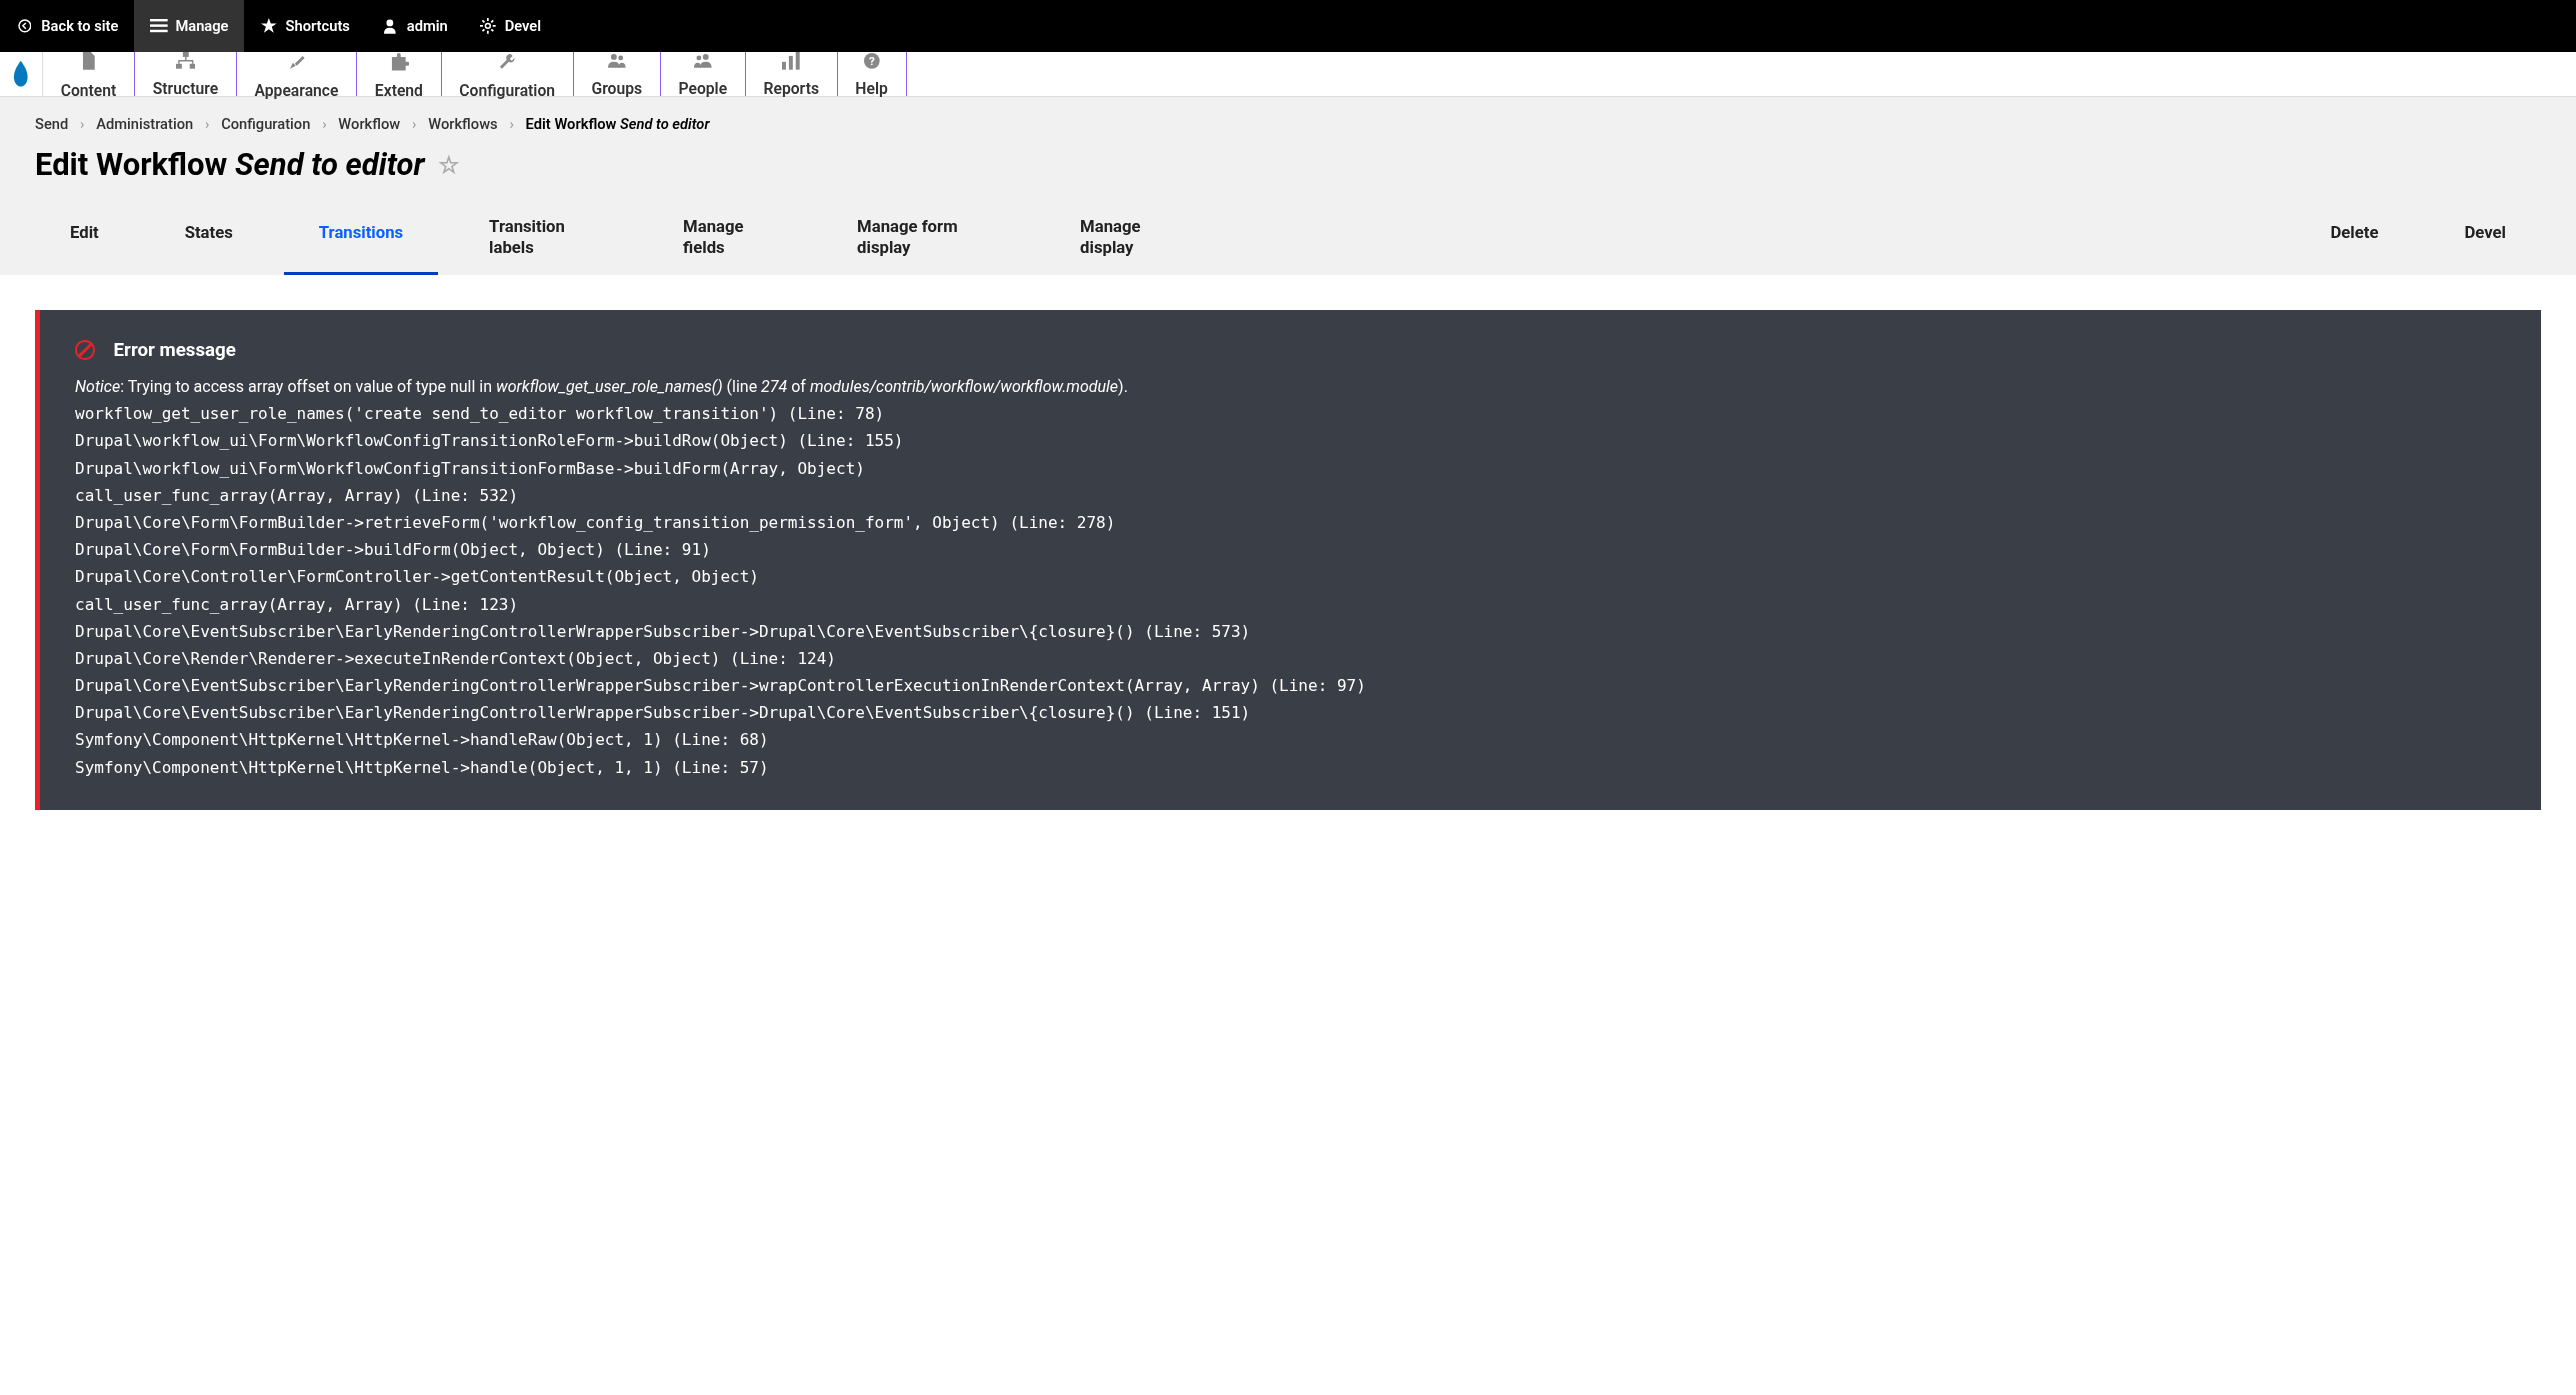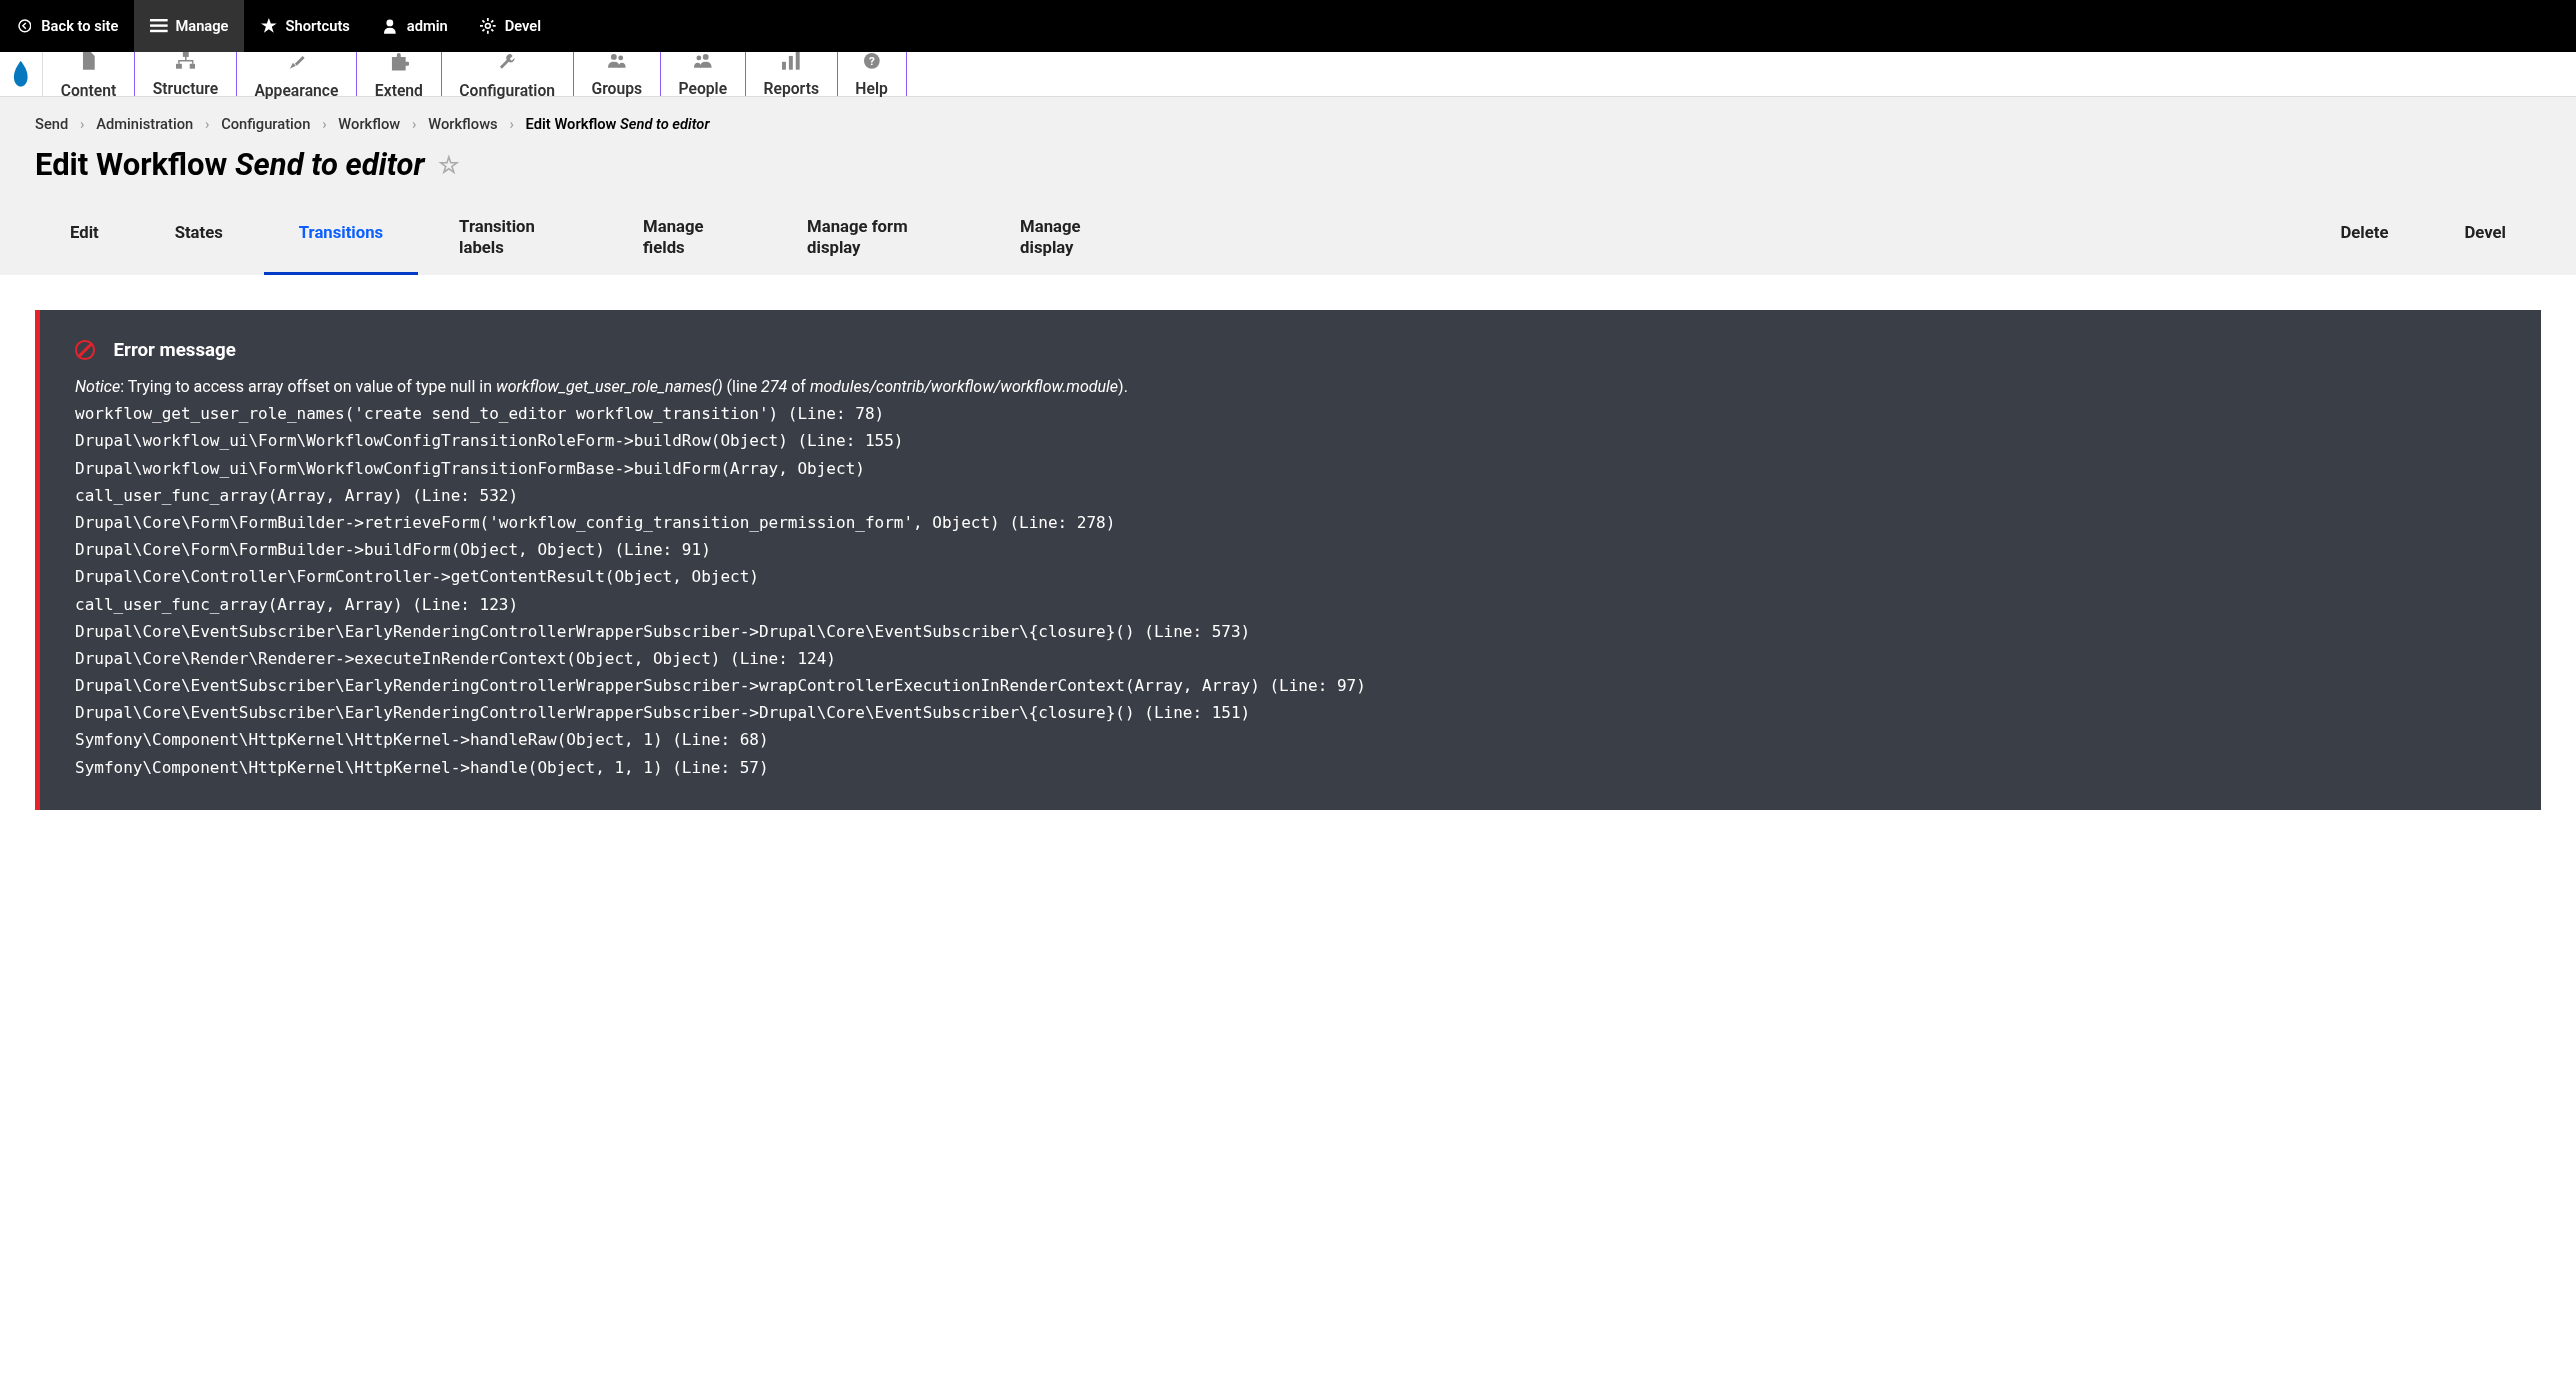--- a/index.html
+++ b/index.html
@@ -23,21 +23,21 @@
     .breadcrumb a { color: #333; text-decoration: none; font-weight: 500; }
     .breadcrumb .sep { color: #999; }
     .breadcrumb .current { font-weight: 600; }
     .breadcrumb .current em { font-style: italic; }
     
     .page-title { font-size: 31px; font-weight: 700; margin-top: 13.7px; display: flex; align-items: center; gap: 13.7px; }
     .page-title em { font-style: italic; }
     .star-icon { color: #aaa; font-size: 23.6px; cursor: pointer; }
     
     
-    .tabs { display: flex; margin-top: 25.5px; gap: 6px; }
+    .tabs { display: flex; margin-top: 25.5px; gap: 16px; }
     .tab { padding: 13.7px 35px; font-size: 16.7px; font-weight: 700; color: #222; cursor: pointer; }
     .tab.active { color: #0b5fff; border-bottom: 3.9px solid #003cc5; }
     .tab.multiline { text-align: left; line-height: 1.25; padding-top: 7.9px; padding-bottom: 16px; }
     
     
     .content-region { padding: 35px; }
     
     
     .error-message { background: #3a3e46; color: #fff; border-left: 5.9px solid #e6232b; padding: 29.5px 35px; }
     .error-header { display: flex; align-items: center; gap: 19px; margin-bottom: 12px; }

